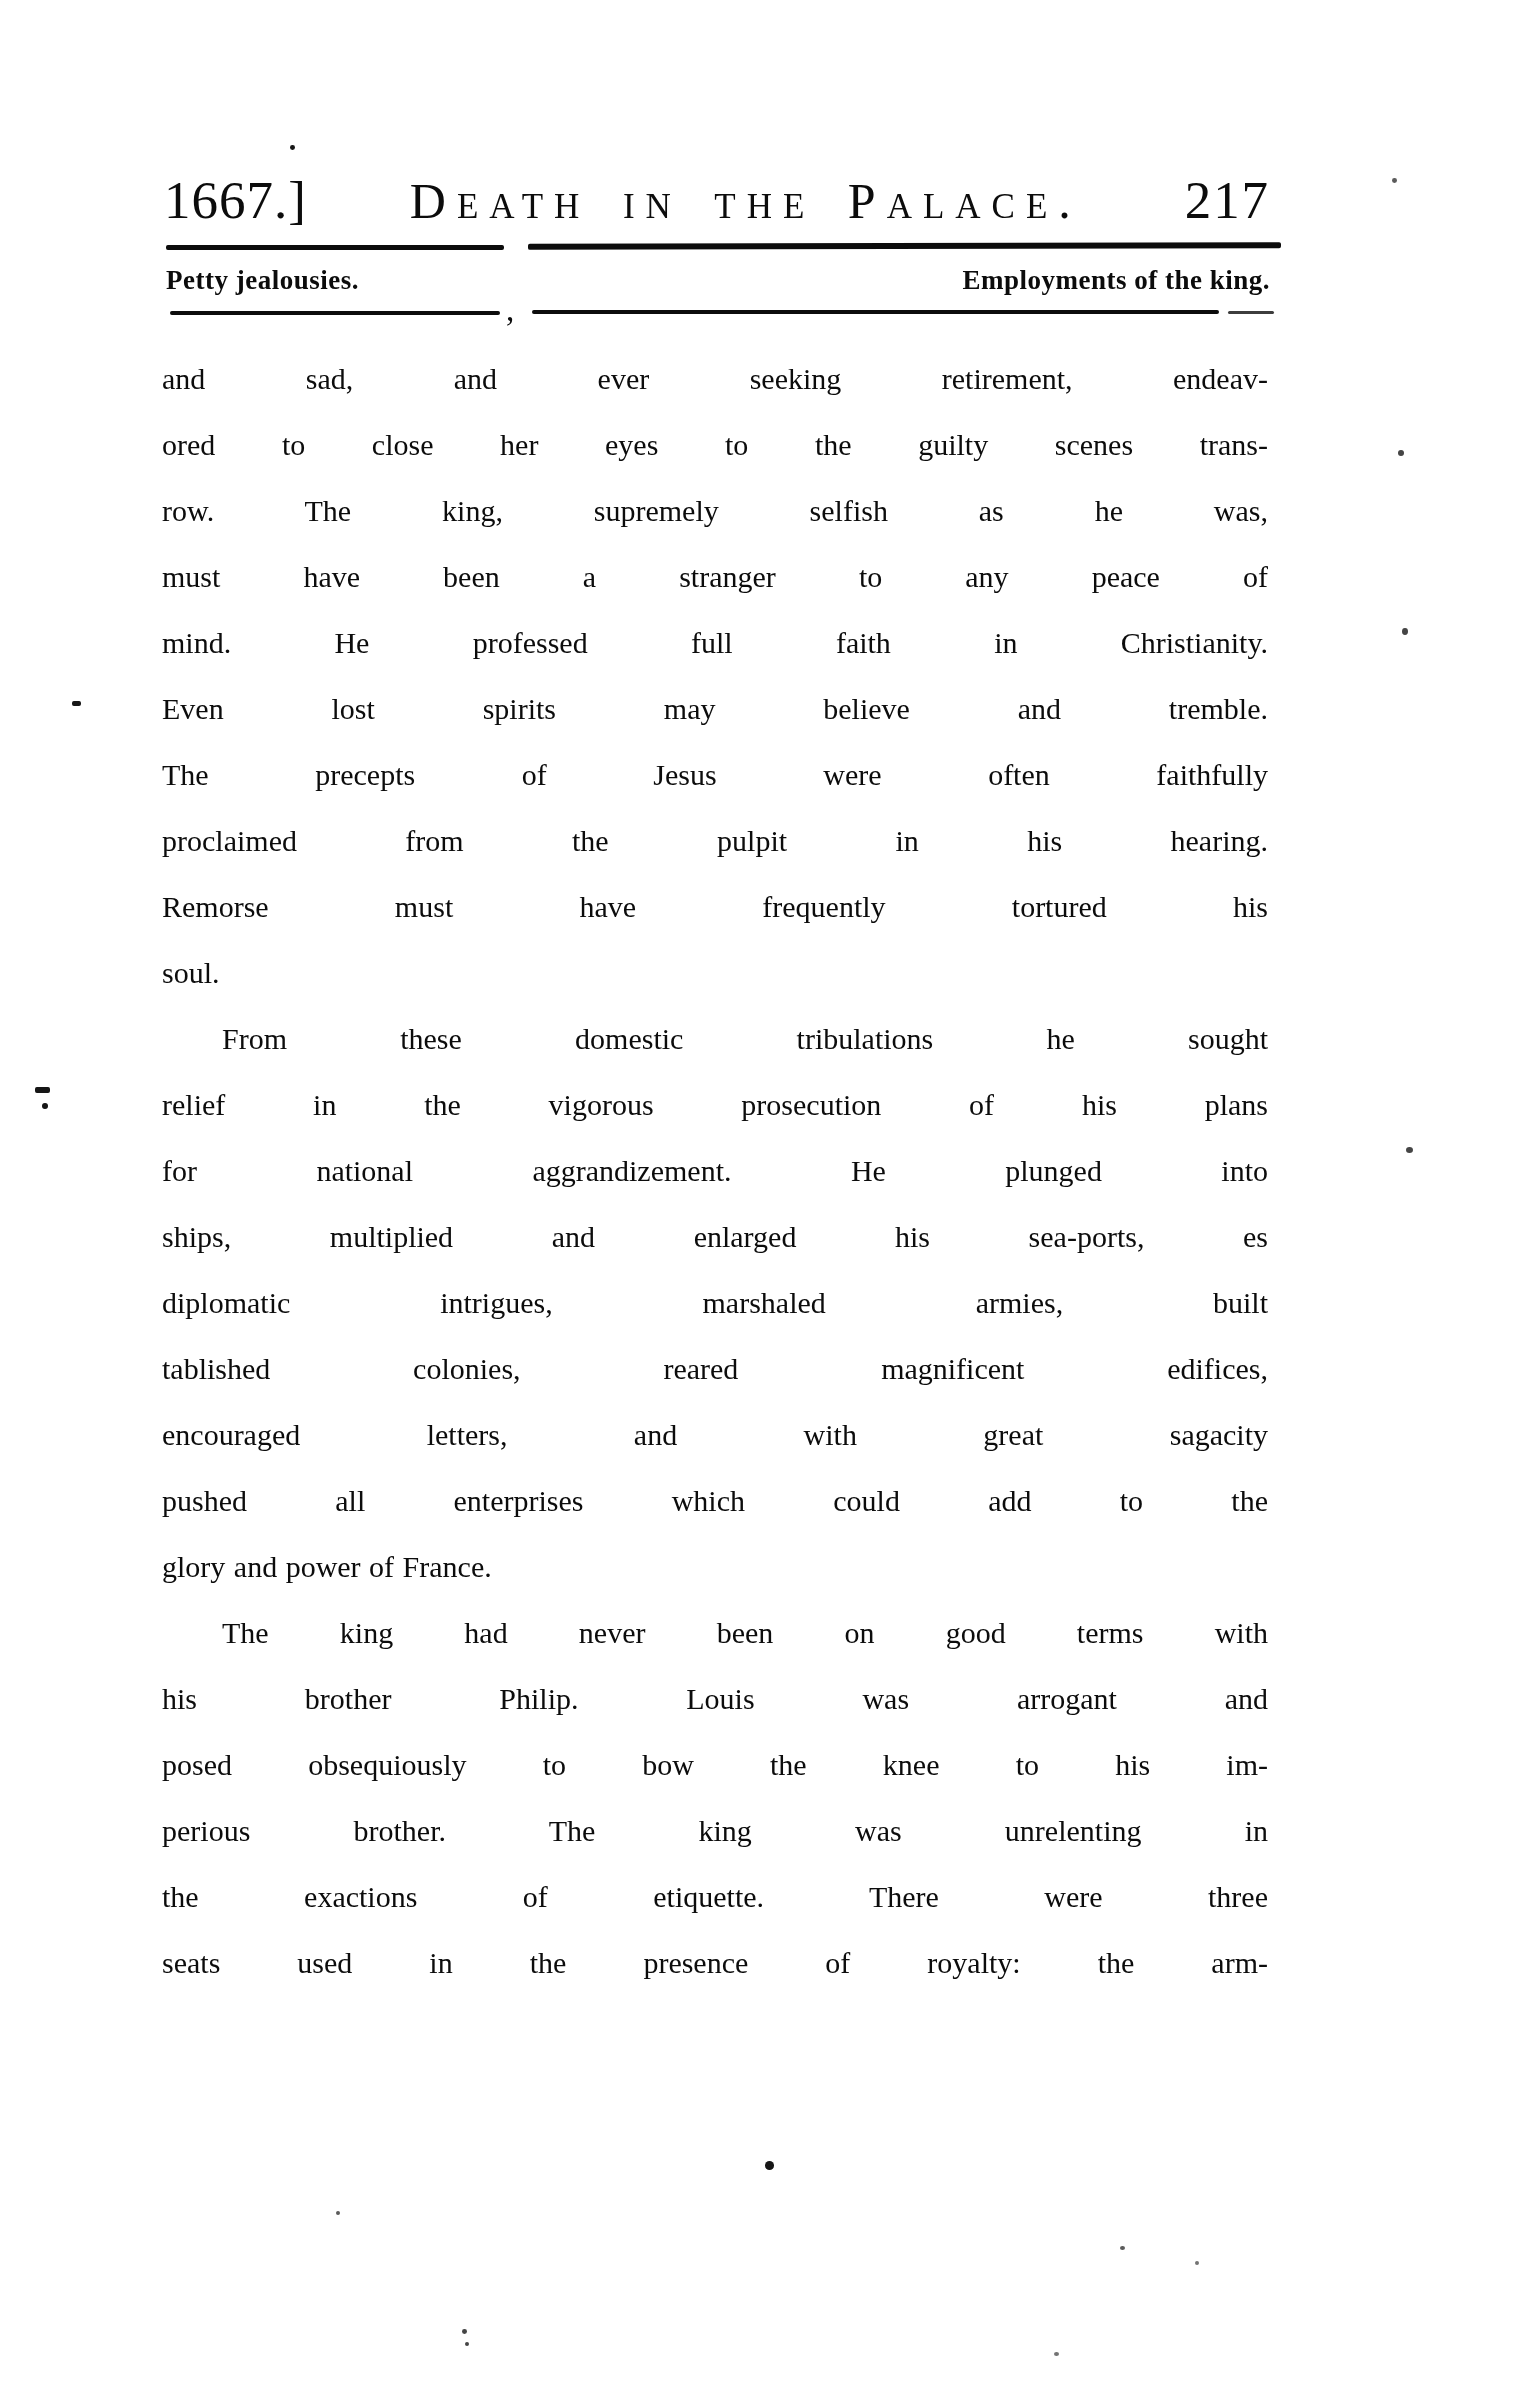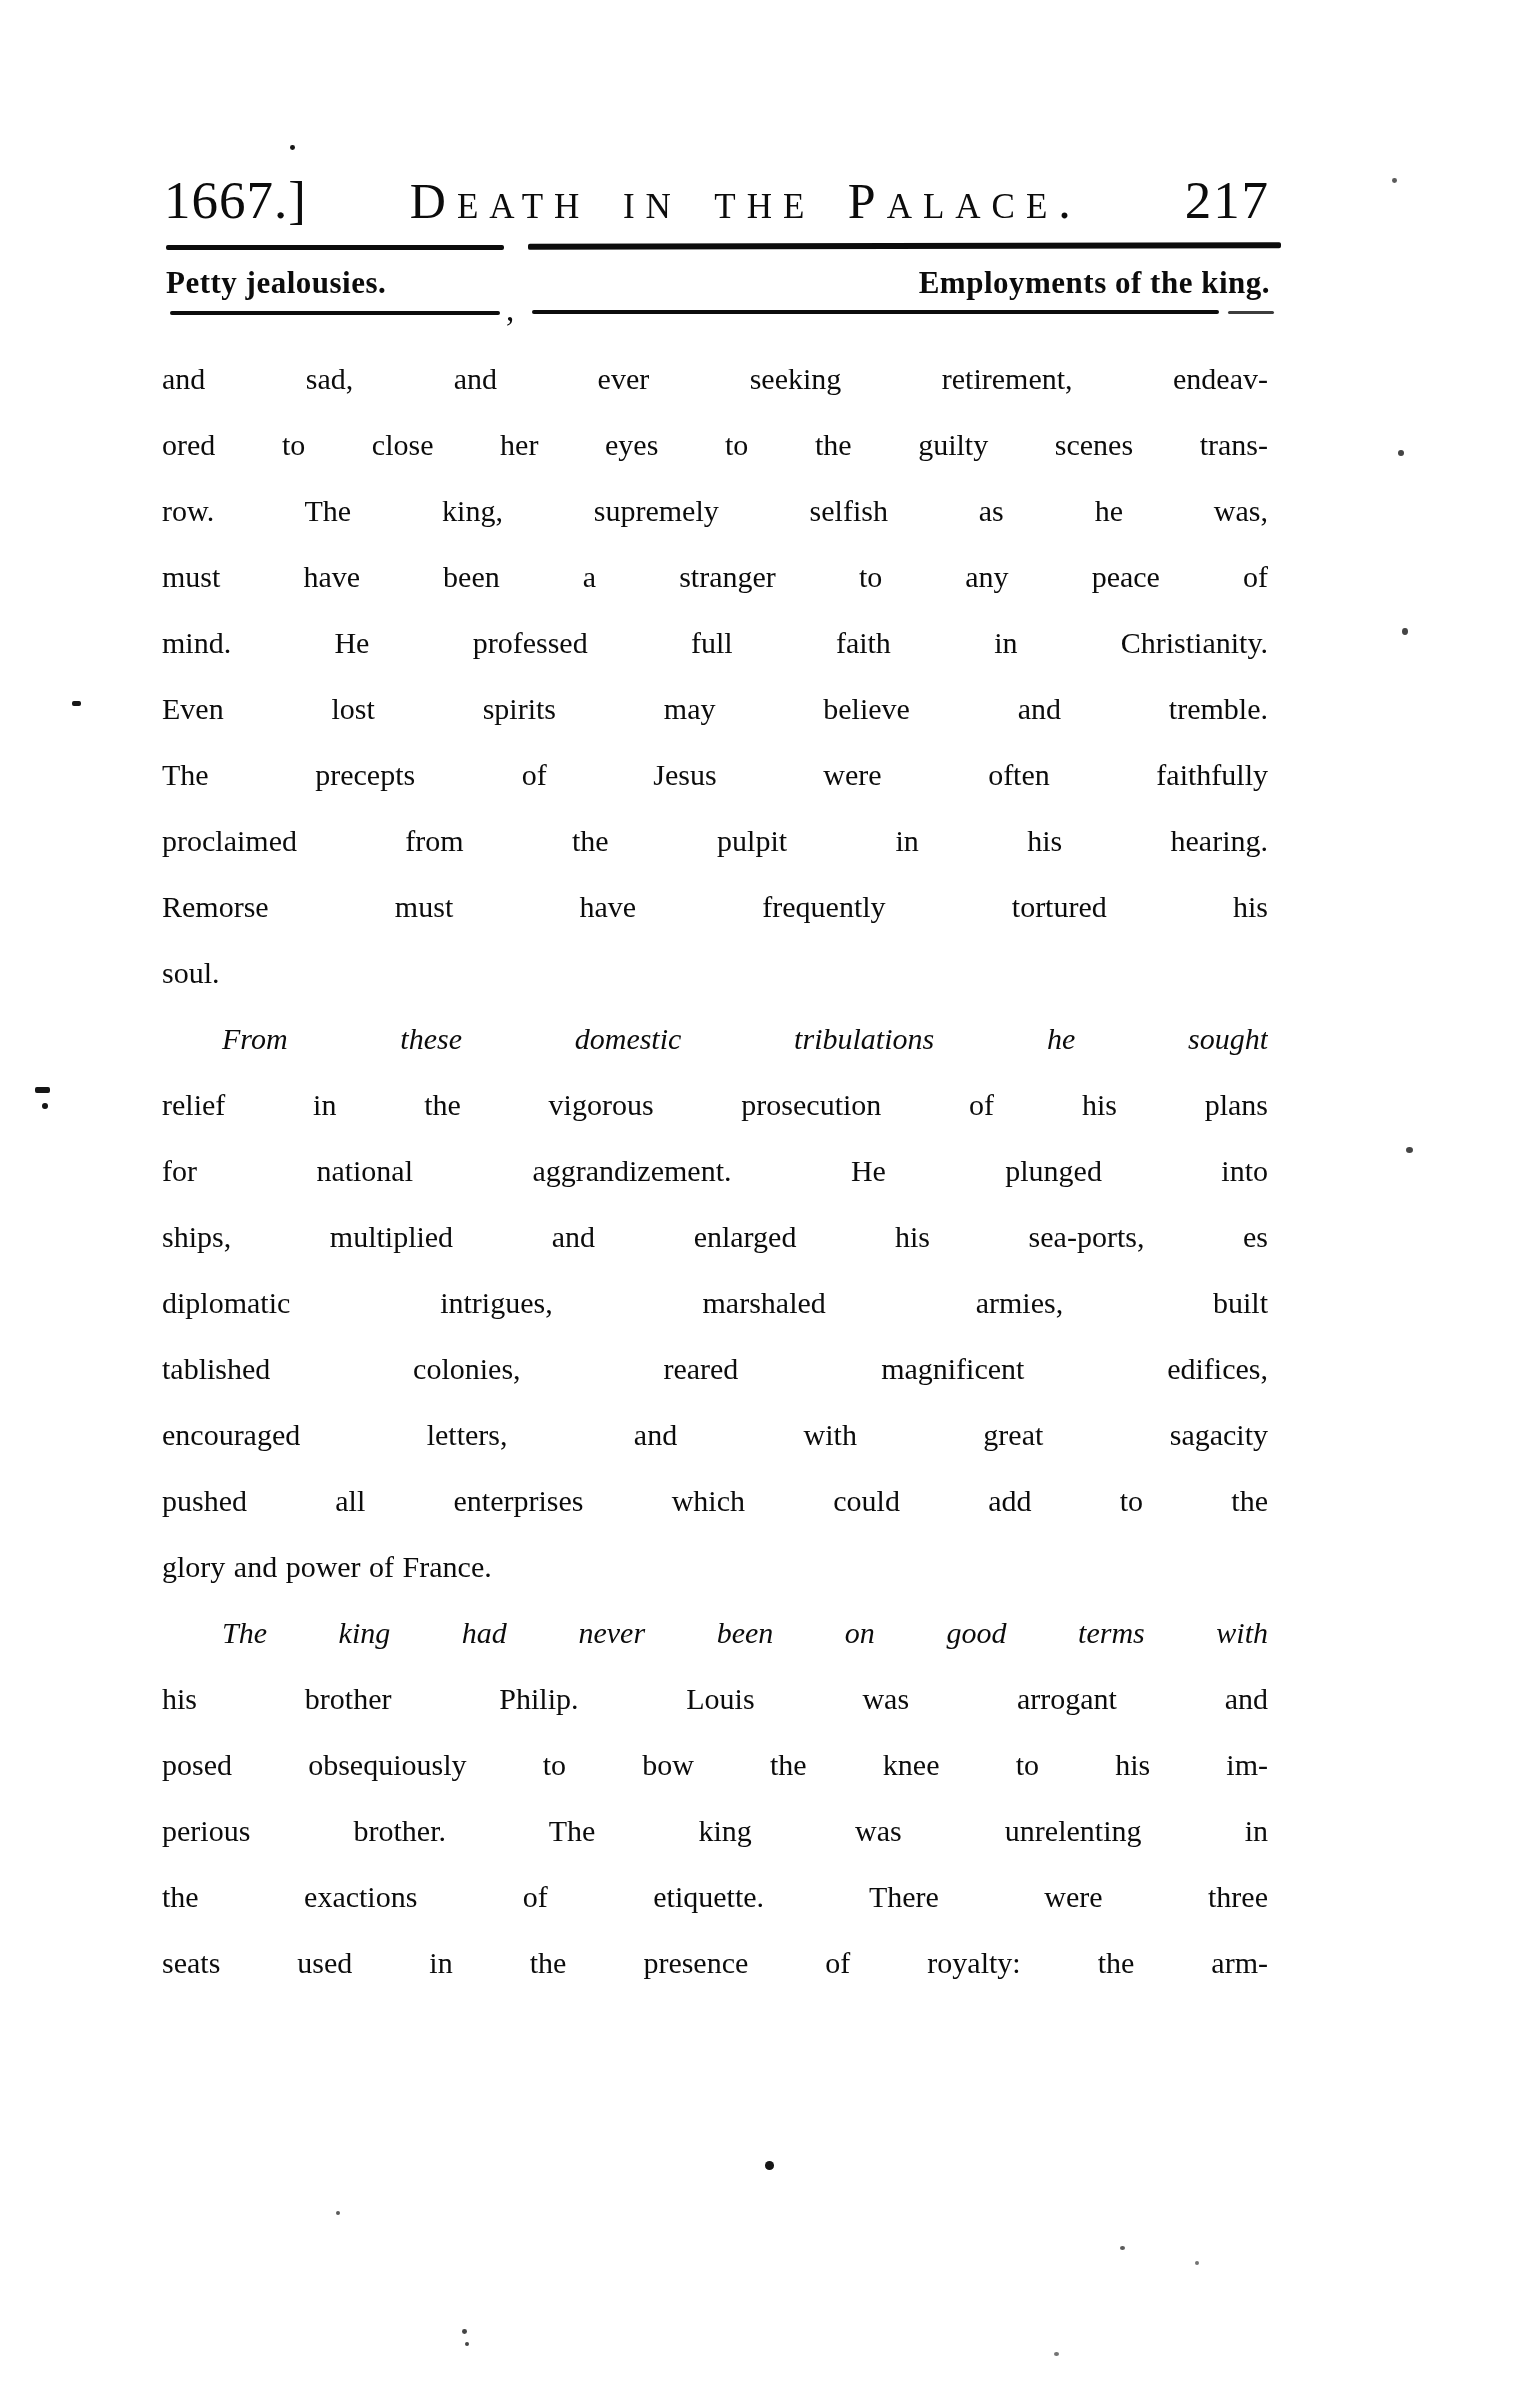--- a/index.html
+++ b/index.html
@@ -32,37 +32,37 @@
   .rule-bot-tail  { top: 311px; left: 1228px; width: 46px; height: 2.9px; opacity: .8; }
   .rule-comma {
     position: absolute; top: 294px; left: 506px;
     font-size: 33px; line-height: 33px; color: #0c0c0c;
   }
 
   
   .running-heads {
     position: absolute; top: 265px; left: 166px; width: 1104px;
     display: flex; justify-content: space-between;
-    font-size: 31px; font-weight: bold; letter-spacing: 0.5px;
+    font-size: 27px; font-weight: bold; letter-spacing: 0.5px;
     white-space: nowrap;
   }
 
   
   .body-text {
     position: absolute; top: 346px; left: 162px; width: 1106px;
     font-size: 30px; line-height: 66px;
     word-spacing: 1px;
   }
   .line {
     height: 66px; overflow: hidden;
     text-align: justify; text-align-last: justify;
     white-space: normal;
   }
   .line.endpara { text-align-last: left; }
-  .line.indent  { text-indent: 60px; font-style: italic; }
+  .line.indent  { text-indent: 60px; }
 
   
   .speck { position: absolute; background: #161616; border-radius: 50%; }
   .speck.dash { border-radius: 1.9px; }
 </style>
 </head>
 <body>
 
 <div class="page">
 

